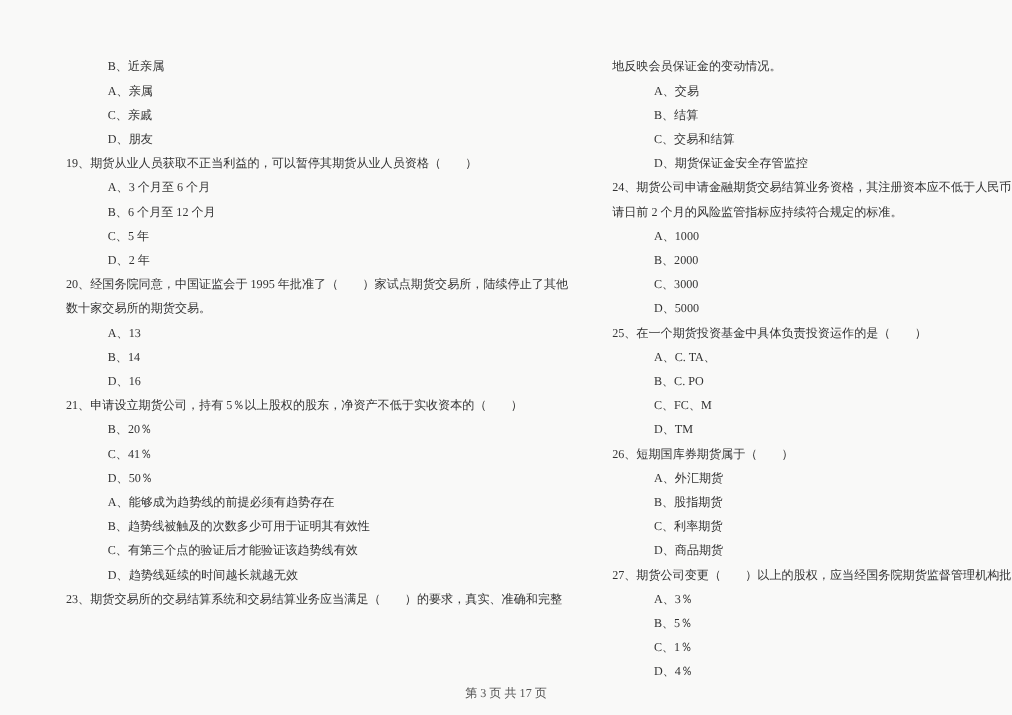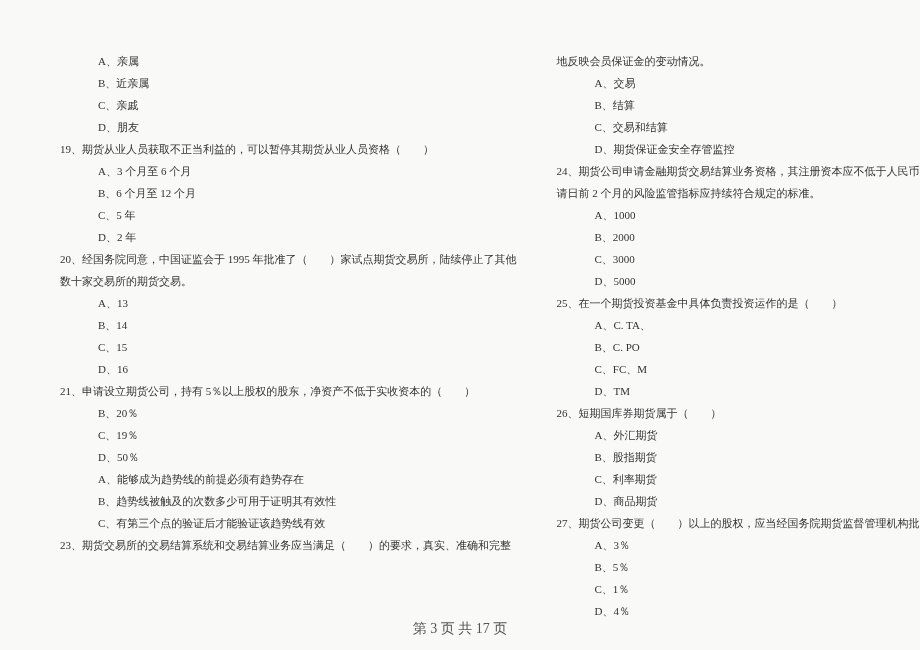--- a/index.html
+++ b/index.html
@@ -36,52 +36,52 @@
     }
     .continuation {
       padding-left: 0px;
     }
     .footer {
       position: absolute;
       bottom: 12px;
       left: 0;
       right: 0;
       text-align: center;
-      font-size: 14px;
+      font-size: 11px;
       color: #555;
       margin-top: 22px;
     }
   </style>
 </head>
 <body>
 
 <div class="page">
   <div class="column">
+    <div class="line option">B、近亲属</div>
     <div class="line option">A、亲属</div>
-    <div class="line option">B、近亲属</div>
     <div class="line option">C、亲戚</div>
     <div class="line option">D、朋友</div>
     <div class="line question">19、期货从业人员获取不正当利益的，可以暂停其期货从业人员资格（　　）</div>
     <div class="line option">A、3 个月至 6 个月</div>
     <div class="line option">B、6 个月至 12 个月</div>
     <div class="line option">C、5 年</div>
     <div class="line option">D、2 年</div>
     <div class="line question">20、经国务院同意，中国证监会于 1995 年批准了（　　）家试点期货交易所，陆续停止了其他</div>
     <div class="line continuation">数十家交易所的期货交易。</div>
     <div class="line option">A、13</div>
     <div class="line option">B、14</div>
-    <div class="line option">C、15</div>
     <div class="line option">D、16</div>
     <div class="line question">21、申请设立期货公司，持有 5％以上股权的股东，净资产不低于实收资本的（　　）</div>
     <div class="line option">B、20％</div>
-    <div class="line option">C、19％</div>
+    <div class="line option">C、41％</div>
     <div class="line option">D、50％</div>
     <div class="line option">A、能够成为趋势线的前提必须有趋势存在</div>
     <div class="line option">B、趋势线被触及的次数多少可用于证明其有效性</div>
     <div class="line option">C、有第三个点的验证后才能验证该趋势线有效</div>
+    <div class="line option">D、趋势线延续的时间越长就越无效</div>
     <div class="line question">23、期货交易所的交易结算系统和交易结算业务应当满足（　　）的要求，真实、准确和完整</div>
   </div>
 
   <div class="column">
     <div class="line continuation">地反映会员保证金的变动情况。</div>
     <div class="line option">A、交易</div>
     <div class="line option">B、结算</div>
     <div class="line option">C、交易和结算</div>
     <div class="line option">D、期货保证金安全存管监控</div>
     <div class="line question">24、期货公司申请金融期货交易结算业务资格，其注册资本应不低于人民币（　　）万元，申</div>

